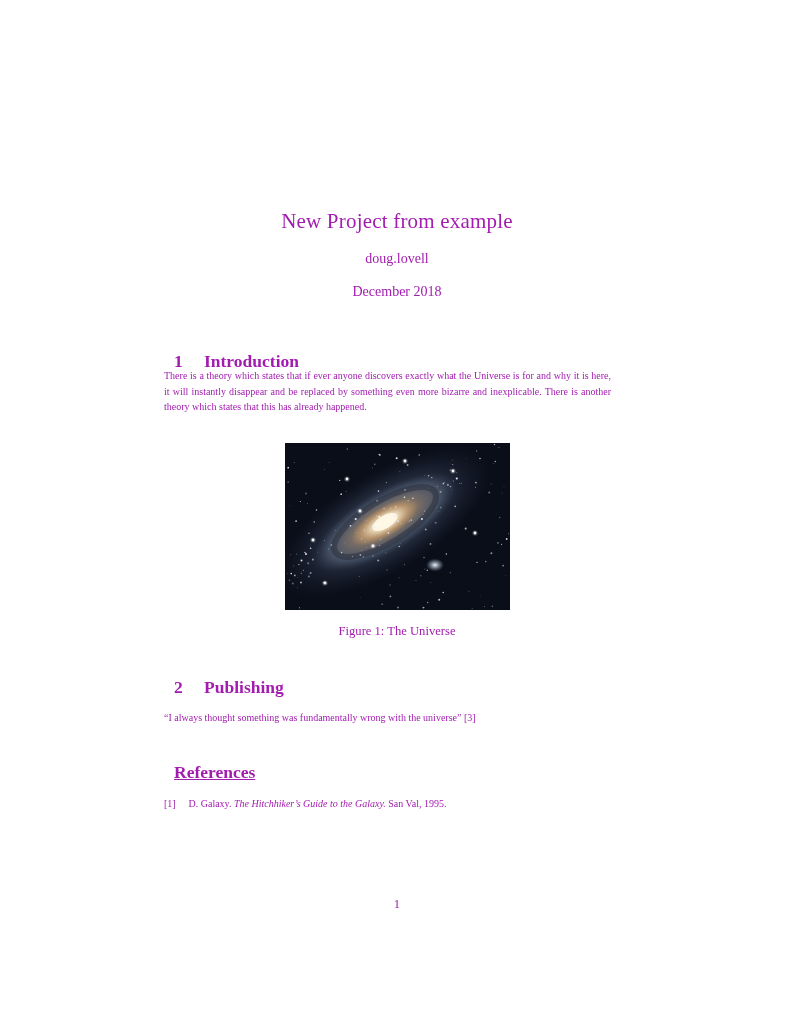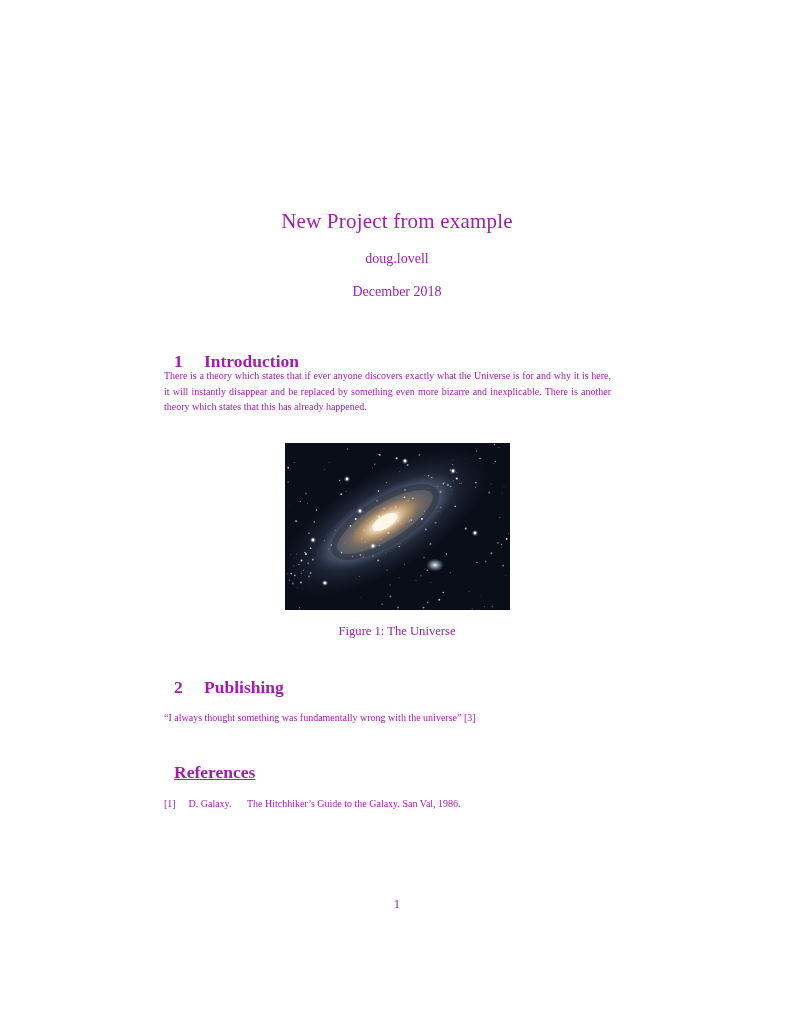--- a/index.html
+++ b/index.html
@@ -58,21 +58,21 @@
     font-size: 12.6px;
   }
   .indent-line {
     text-indent: 18px;
   }
   .ref-entry .ref-label {
     display: inline-block;
     width: 22px;
   }
   .ref-title-italic {
-    margin-left: 13px;
+    font-style: italic;
   }
   .page-number {
     font-size: 12.6px;
   }
 </style>
 </head>
 <body>
 
 <div class="page">
 
@@ -338,18 +338,18 @@
   <div class="abs body-text" style="top:710px; text-align:left;">
     <div>“I always thought something was fundamentally wrong with the universe” [3]</div>
   </div>
 
   <div class="abs section-heading" style="top:762px;text-decoration:underline;">References</div>
 
   <div class="abs body-text ref-entry" style="top:796px; text-align:left;">
     <span class="ref-label">[1]</span>
     <span>D. Galaxy.</span>
     <span class="ref-title-italic">The Hitchhiker’s Guide to the Galaxy.</span>
-    <span>San Val, 1986.</span>
+    <span>San Val, 1995.</span>
   </div>
 
   <div class="abs centered page-number" style="top:897px;">1</div>
 
 </div>
 
 </body></html>

